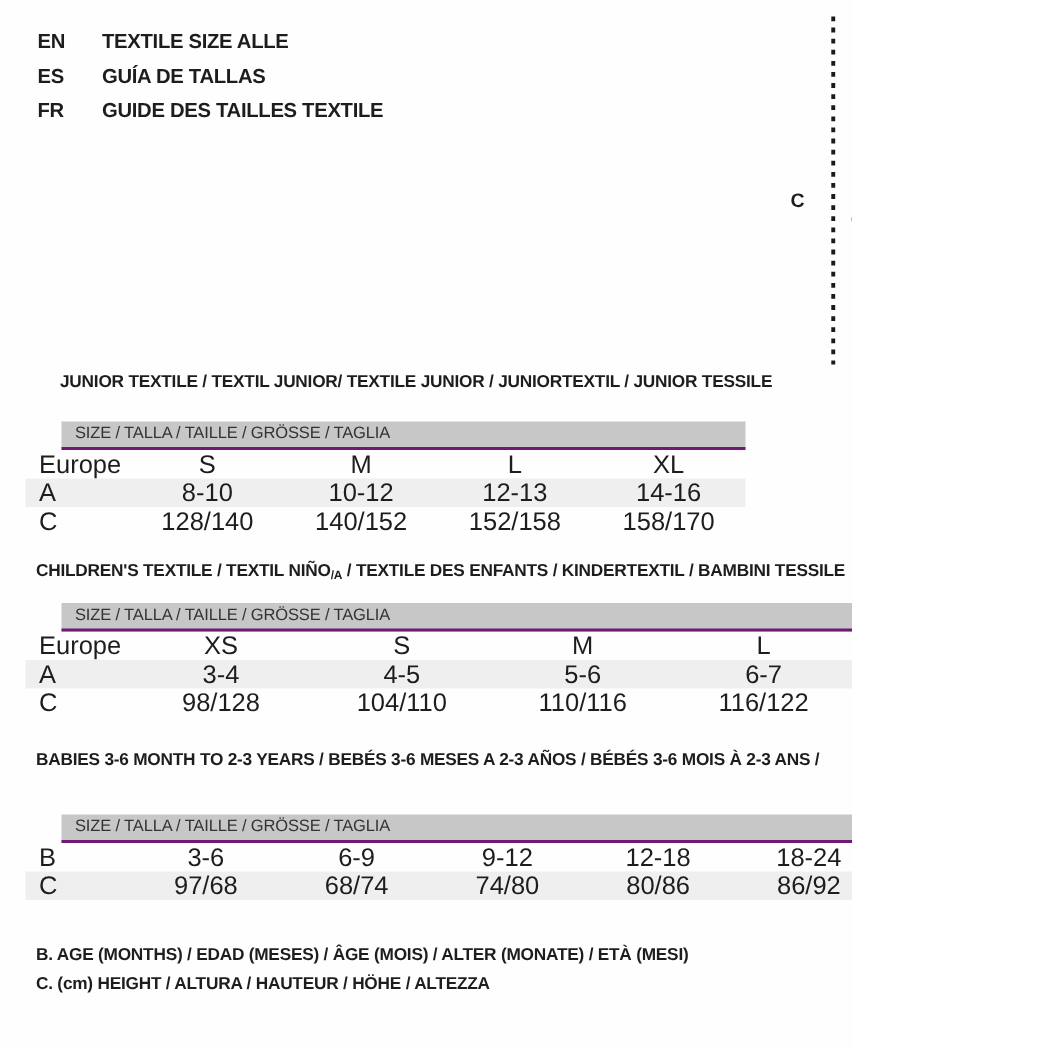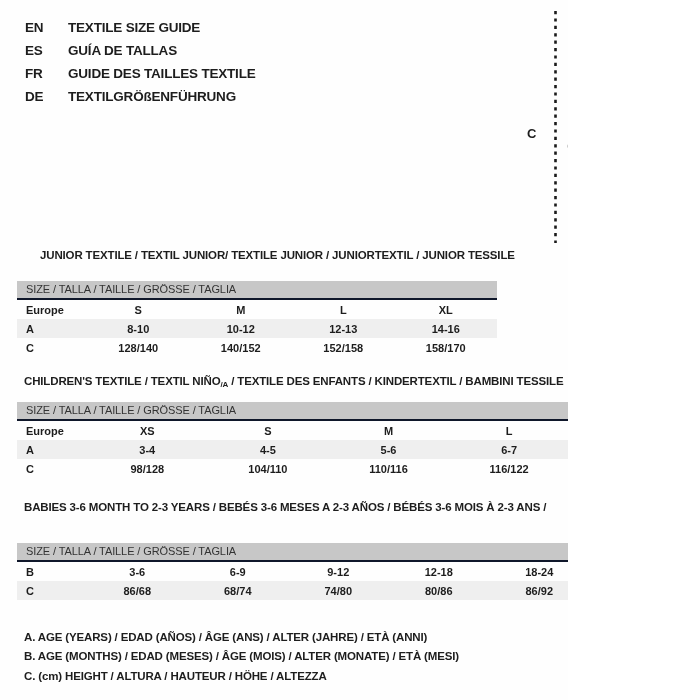--- a/index.html
+++ b/index.html
@@ -14,53 +14,49 @@
   .lang-code{width:43px;}
   
   .figure-svg{position:absolute;left:550px;top:5px;}
   .measure-label{position:absolute;left:527px;top:126px;font-weight:bold;font-size:13px;}
   
   .t-title{position:absolute;left:24px;font-weight:bold;font-size:11.5px;letter-spacing:-0.15px;white-space:nowrap;}
   .t-title .subscript{font-size:8px;vertical-align:-2px;}
   
   .size-table{position:absolute;left:17px;}
   .t-bar{
-    background:#c7c7c7;border-bottom:2px solid #0f172a;
+    background:#c7c7c7;border-bottom:2px solid #701a75;
     height:17px;line-height:17px;padding-left:9px;
-    font-size:11px;color:#333;letter-spacing:-0.1px;
+    font-size:11px;color:#333;letter-spacing:-0.1px;margin-left:24px;
   }
-  .trow{display:flex;height:19px;align-items:center;font-size:11px;font-weight:bold;}
+  .trow{display:flex;height:19px;align-items:flex-start;font-size:17px;}
   .trows .trow:nth-child(even){background:#efefef;}
   .tlbl{width:70px;padding-left:9px;box-sizing:border-box;}
   .tval{flex:1;text-align:center;}
   
   .footnotes{position:absolute;left:24px;top:627px;font-weight:bold;font-size:11.5px;letter-spacing:-0.15px;}
   .footnote{height:19.5px;display:flex;align-items:center;white-space:nowrap;}
 </style>
 </head>
 <body>
 
 <div id="canvas">
 
   <div class="lang-list">
     <div class="lang-row">
       <span class="lang-code">EN</span>
-      <span class="lang-label">TEXTILE SIZE GUIDE</span>
+      <span class="lang-label">TEXTILE SIZE ALLE</span>
     </div>
     <div class="lang-row">
       <span class="lang-code">ES</span>
       <span class="lang-label">GUÍA DE TALLAS</span>
     </div>
     <div class="lang-row">
       <span class="lang-code">FR</span>
       <span class="lang-label">GUIDE DES TAILLES TEXTILE</span>
-    </div>
-    <div class="lang-row">
-      <span class="lang-code">DE</span>
-      <span class="lang-label">TEXTILGRÖßENFÜHRUNG</span>
     </div>
   </div>
 
   <div class="measure-label">C</div>
   <svg class="figure-svg" width="140" height="250" viewBox="0 0 140 250">
     <g fill="#0d0d0d" stroke="none">
 
       <line x1="5.5" y1="6" x2="5.5" y2="238" stroke="#1a1a1a" stroke-width="2.6" stroke-dasharray="3.2 4.2"></line>
 
       <ellipse cx="66" cy="30" rx="22" ry="24"></ellipse>
@@ -183,29 +179,28 @@
           <div class="tlbl">B</div>
           <div class="tval">3-6</div>
           <div class="tval">6-9</div>
           <div class="tval">9-12</div>
           <div class="tval">12-18</div>
           <div class="tval">18-24</div>
           <div class="tval">24-36</div>
         </div>
         <div class="trow">
           <div class="tlbl">C</div>
-          <div class="tval">86/68</div>
+          <div class="tval">97/68</div>
           <div class="tval">68/74</div>
           <div class="tval">74/80</div>
           <div class="tval">80/86</div>
           <div class="tval">86/92</div>
           <div class="tval">92/98</div>
         </div>
       </div>
   </div>
 
   <div class="footnotes">
-    <div class="footnote">A. AGE (YEARS) / EDAD (AÑOS) / ÂGE (ANS) / ALTER (JAHRE) / ETÀ (ANNI)</div>
     <div class="footnote">B. AGE (MONTHS) / EDAD (MESES) / ÂGE (MOIS) / ALTER (MONATE) / ETÀ (MESI)</div>
     <div class="footnote">C. (cm) HEIGHT / ALTURA / HAUTEUR / HÖHE / ALTEZZA</div>
   </div>
 
 </div>
 
 </body></html>

